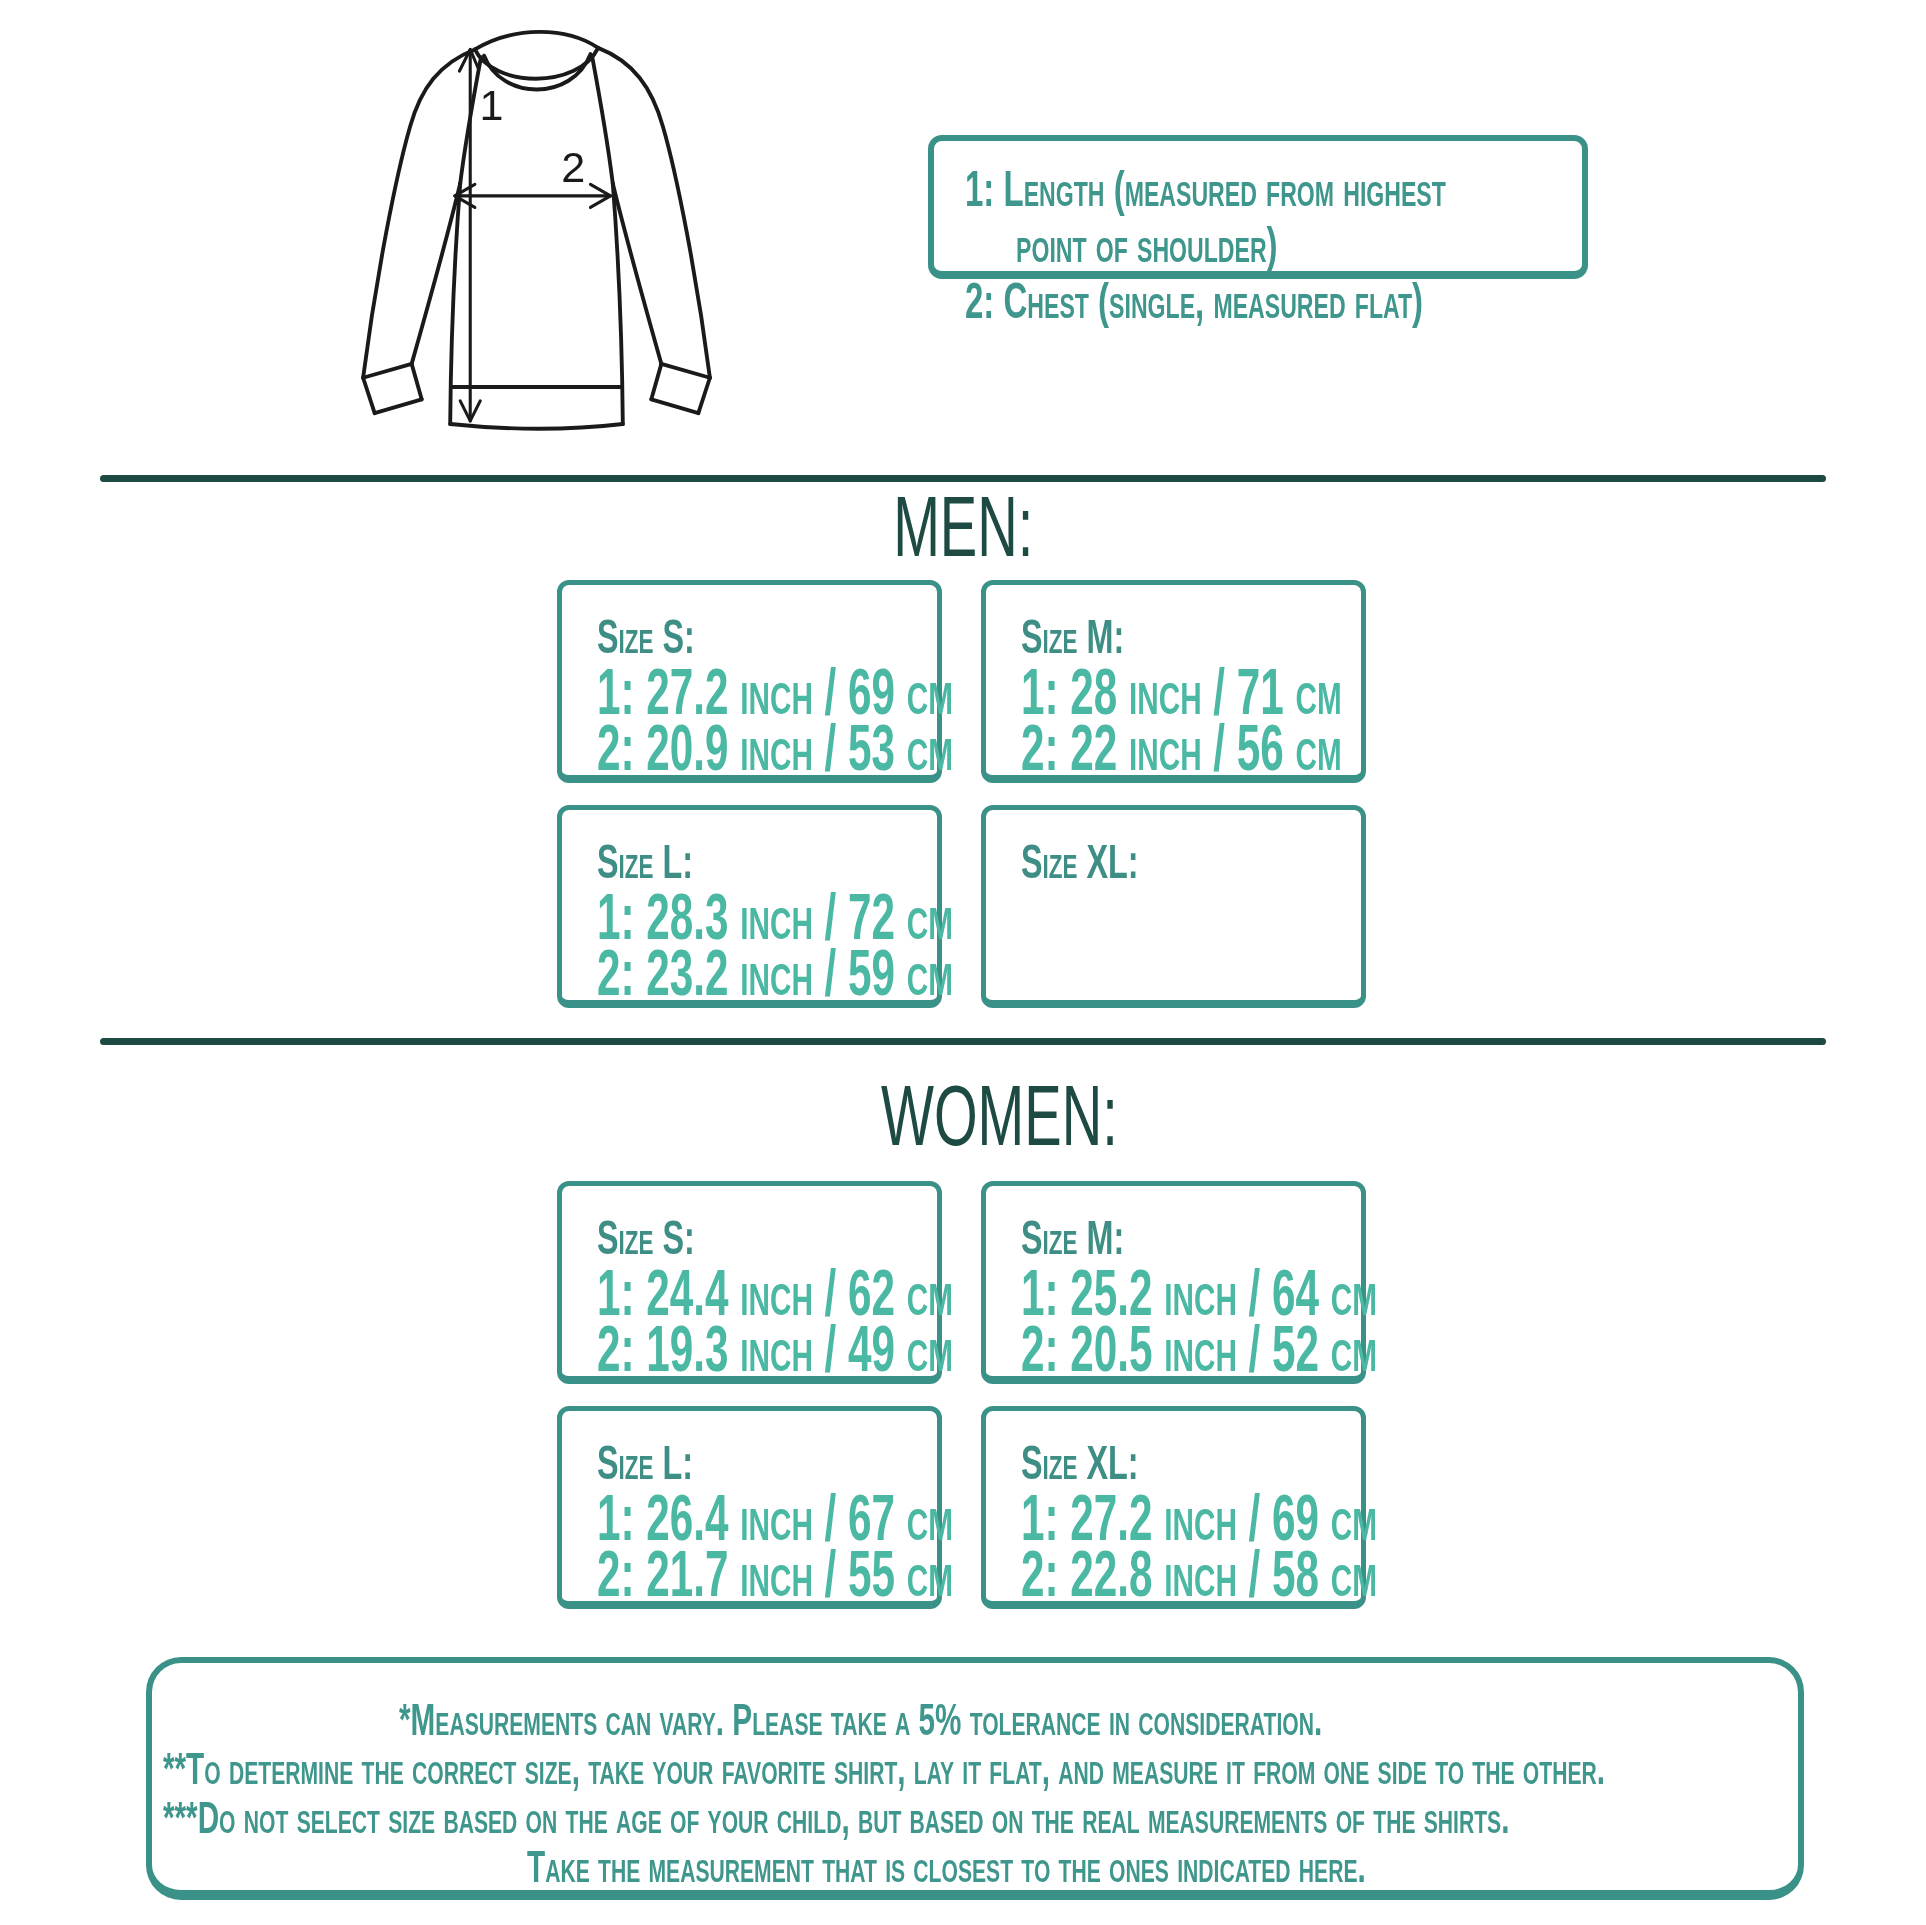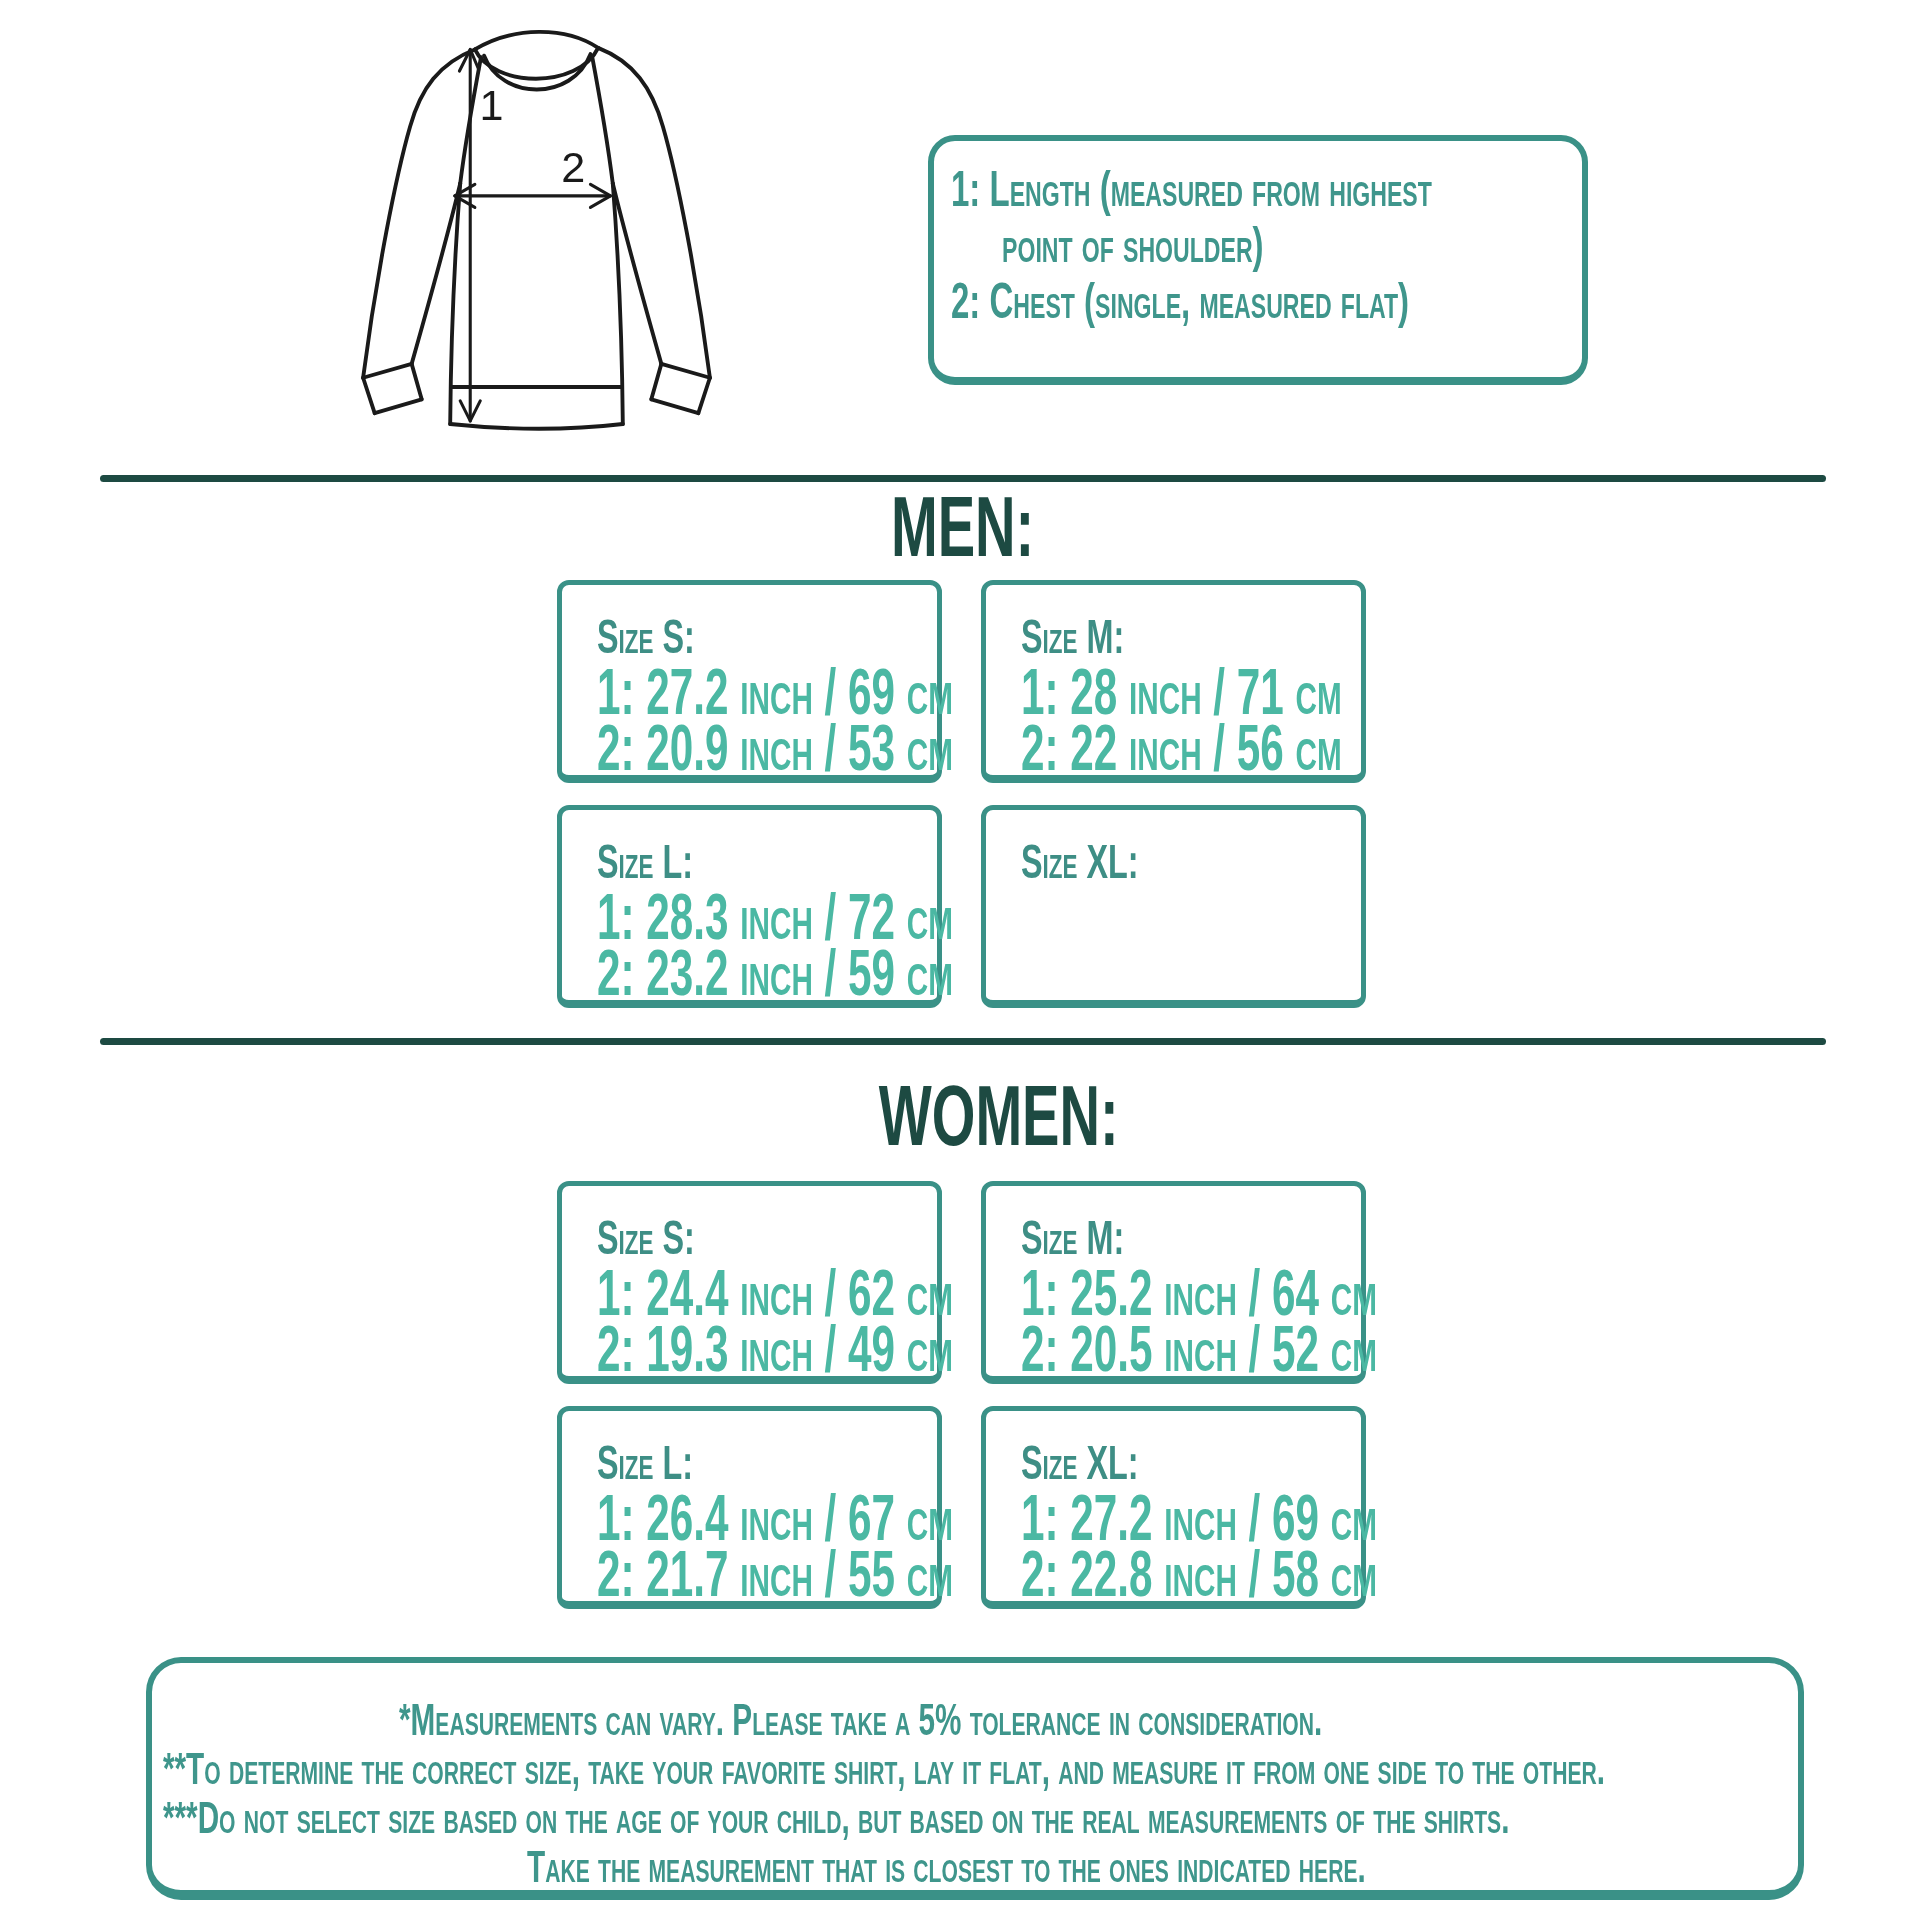--- a/index.html
+++ b/index.html
@@ -17,34 +17,34 @@
     font-family:"Liberation Sans",sans-serif;overflow:hidden;
   }
   
   .cond{display:inline-block;transform:scaleX(0.66);transform-origin:0 50%;white-space:nowrap;}
   .cond-c{display:inline-block;transform:scaleX(0.66);transform-origin:50% 50%;white-space:nowrap;}
   .sc{font-variant:small-caps;}
 
   .shirt-wrap{position:absolute;left:339px;top:14px;width:432px;height:420px;}
 
   .legend-box{
-    position:absolute;left:928px;top:135px;width:660px;height:250px;box-sizing:border-box;
-    border:6.2px solid var(--teal);border-bottom-width:8.5px;border-radius:27px;
-    padding:20px 0 0 17px;background:var(--bg);
+    position:absolute;left:928px;top:135px;width:660px;height:144px;box-sizing:border-box;
+    border:6.2px solid var(--teal);border-bottom-width:8.5px;border-radius:14px;
+    padding:20px 0 0 31px;background:var(--bg);
   }
   .legend-line{font-size:50px;line-height:56px;font-weight:bold;color:var(--teal-text);}
   .legend-indent{margin-left:51px;}
 
   .divider{position:absolute;left:100px;width:1726px;height:7px;background:var(--dark);border-radius:3.9px;}
   .divider-men{top:475px;}
   .divider-women{top:1038px;}
 
   .section-heading{
     position:absolute;left:0;width:100%;text-align:center;
-    font-size:85px;line-height:85px;font-weight:bold;color:var(--dark);
+    font-size:85px;line-height:85px;font-weight:normal;color:var(--dark);
   }
   .heading-men{top:484px;}
   .heading-women{top:1073px;padding-left:36px;}
 
   .size-card{
     position:absolute;width:385px;height:203px;box-sizing:border-box;background:var(--bg);
     border:5.4px solid var(--teal);border-bottom-width:8.5px;border-radius:12px;
     padding:23px 0 0 35px;
   }
   .pos-m-s{left:557px;top:580px;}   .pos-m-m{left:981px;top:580px;}

